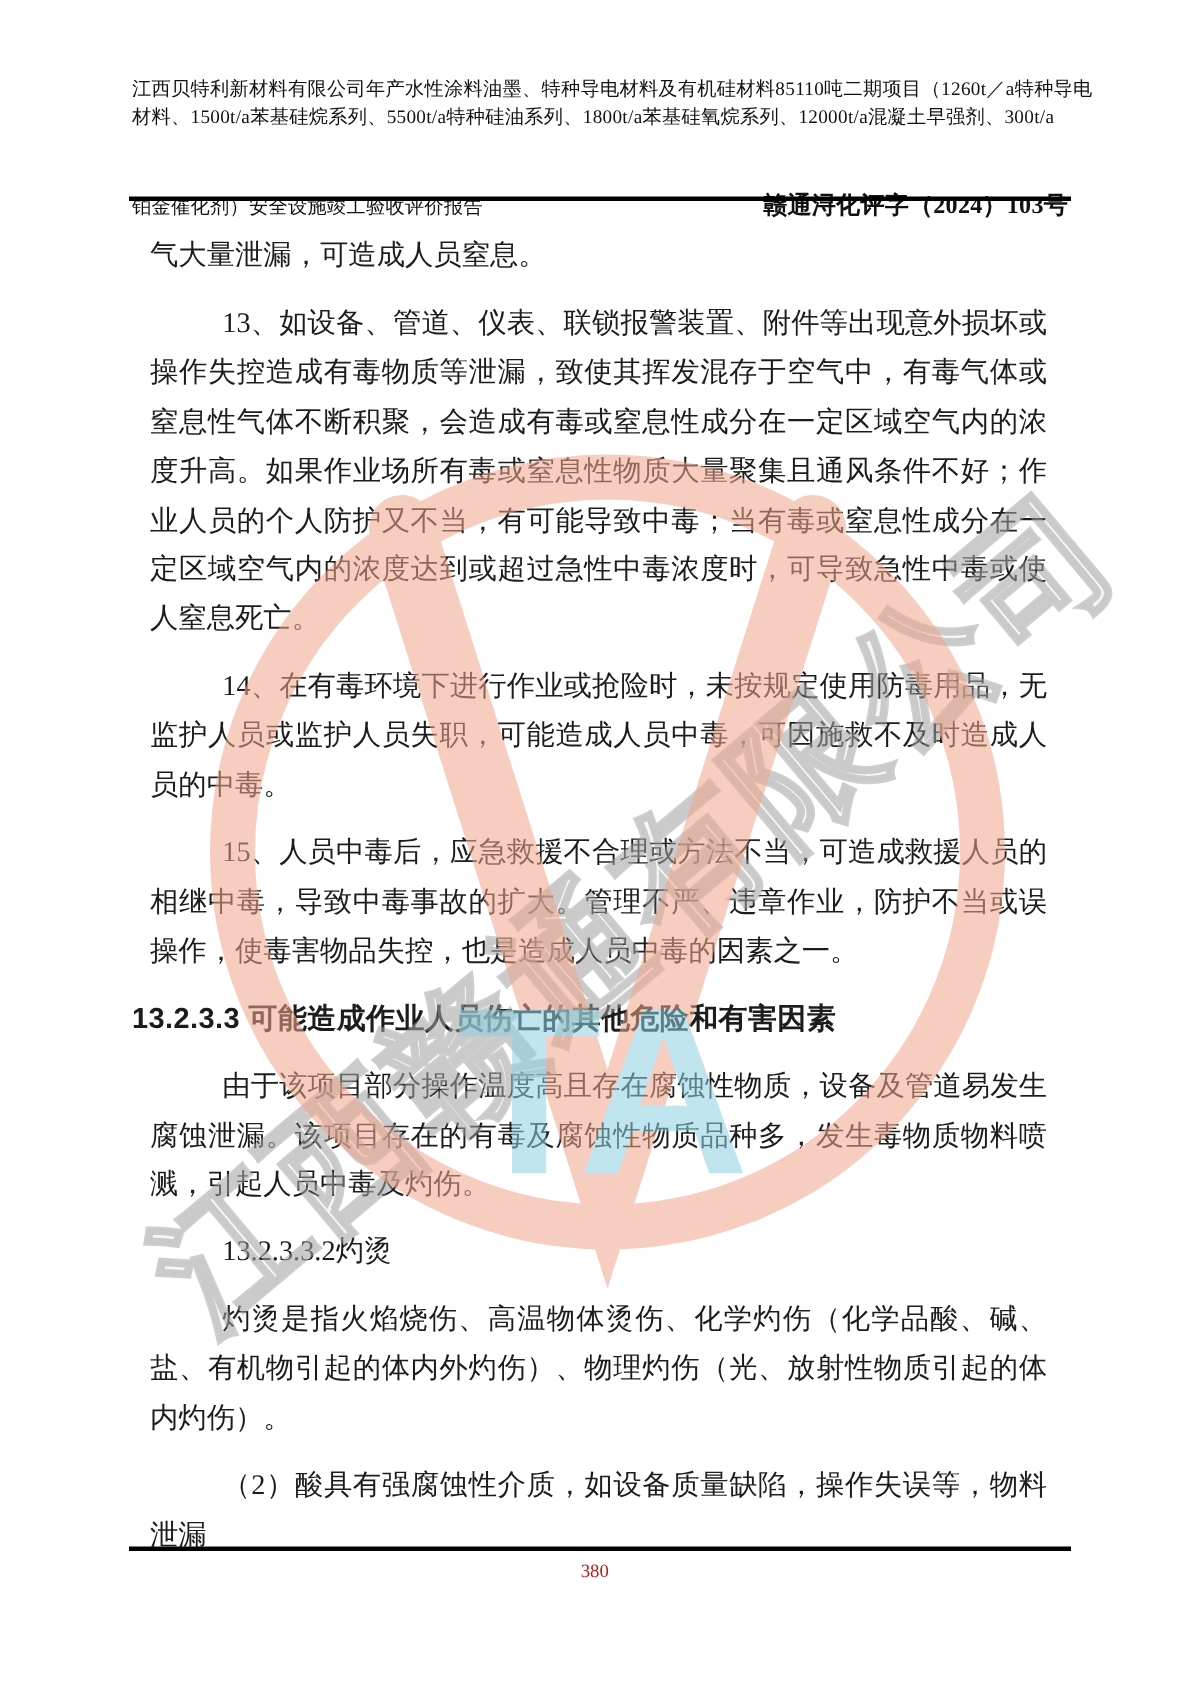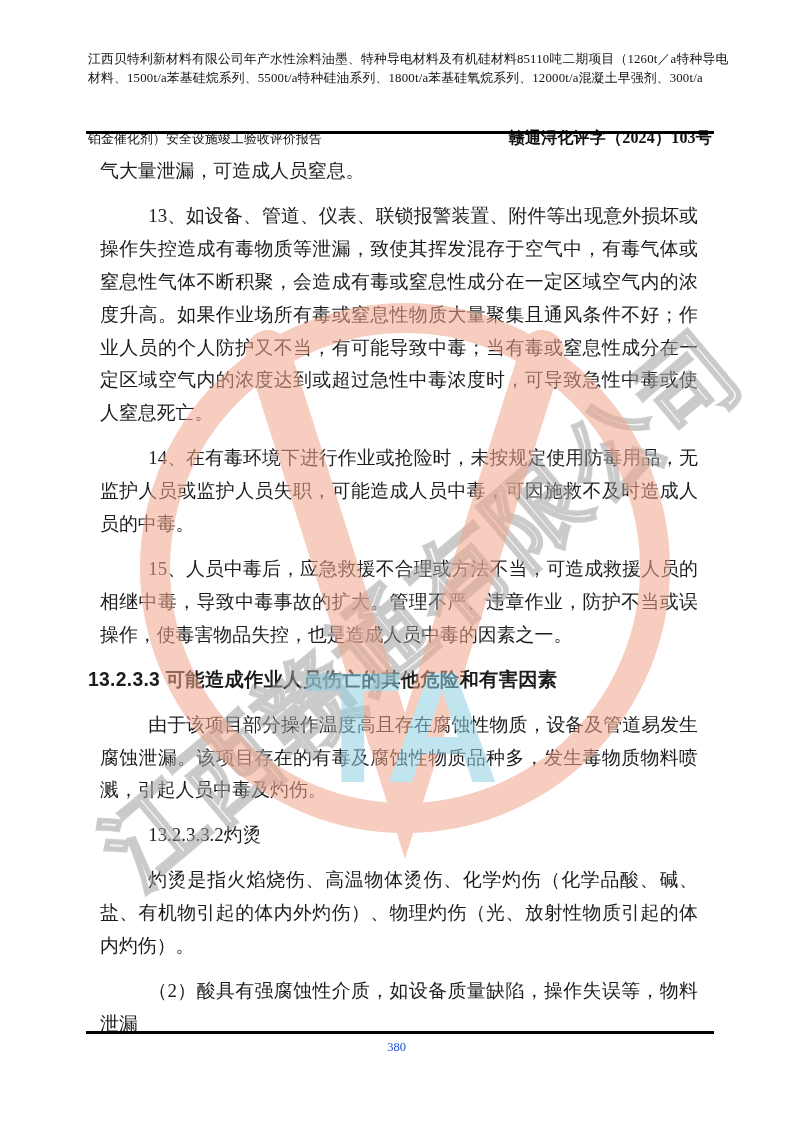--- a/index.html
+++ b/index.html
@@ -56,21 +56,21 @@
     font-family:"Liberation Sans","DejaVu Sans",sans-serif;
     font-weight:bold;font-size:158px;letter-spacing:-4px;
   }
   
   .footer-rule{
     position:absolute;left:86px;top:1031px;width:628px;height:0;
     border-top:3px solid #000;z-index:4;
   }
   .page-number{
     position:absolute;left:0;top:1040px;width:793px;
-    text-align:center;font-size:12.5px;color:#1d4ed8;z-index:4;
+    text-align:center;font-size:12.5px;color:#b91c1c;z-index:4;
   }
 </style>
 </head>
 <body>
 
 <div class="page">
 
   <div class="header">
     <div class="h-line">江西贝特利新材料有限公司年产水性涂料油墨、特种导电材料及有机硅材料85110吨二期项目（1260t／a特种导电</div>
     <div class="h-line">材料、1500t/a苯基硅烷系列、5500t/a特种硅油系列、1800t/a苯基硅氧烷系列、12000t/a混凝土早强剂、300t/a</div>

